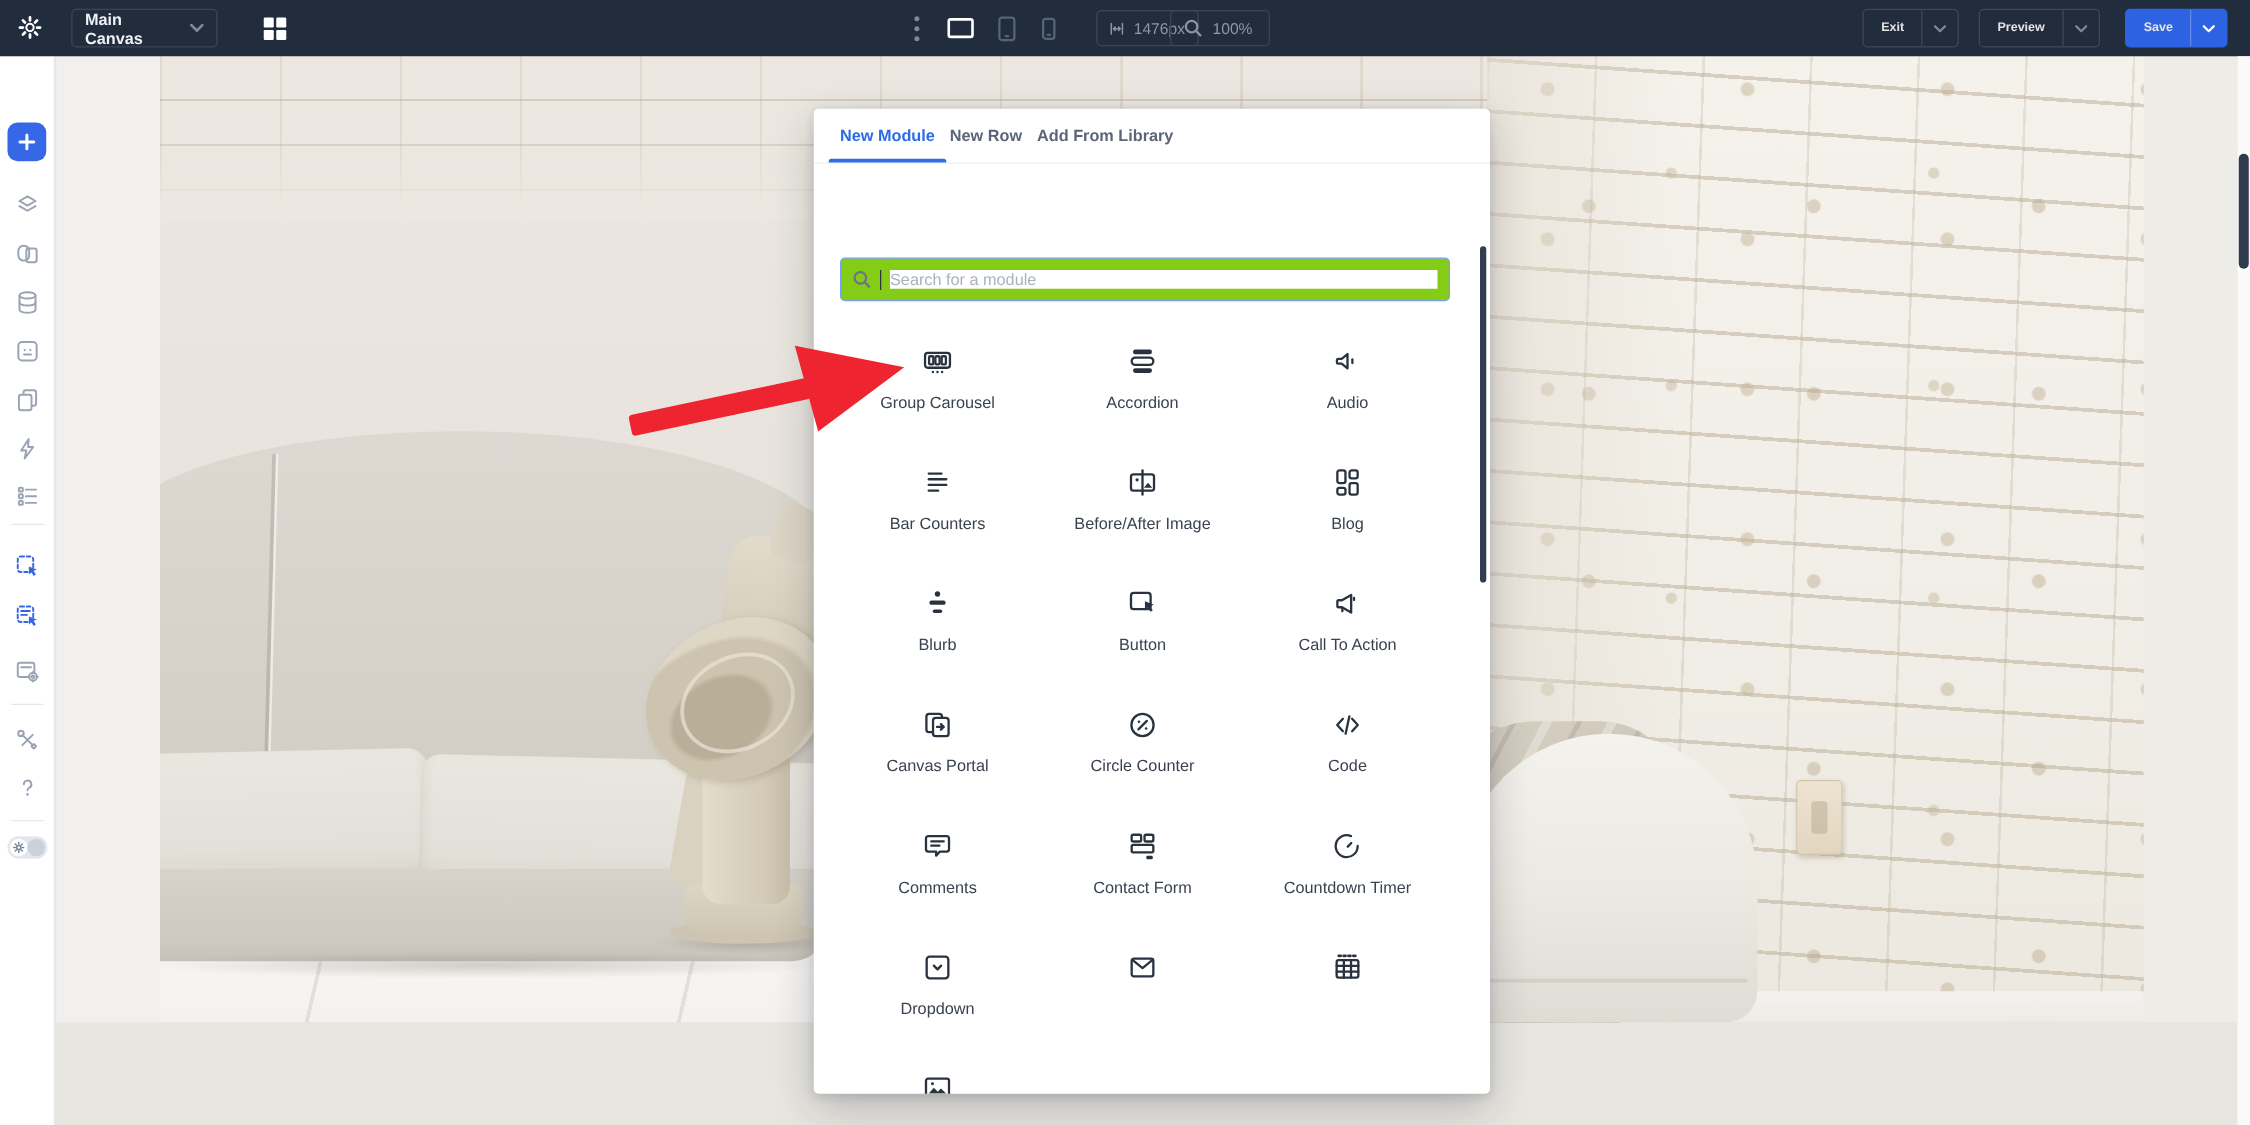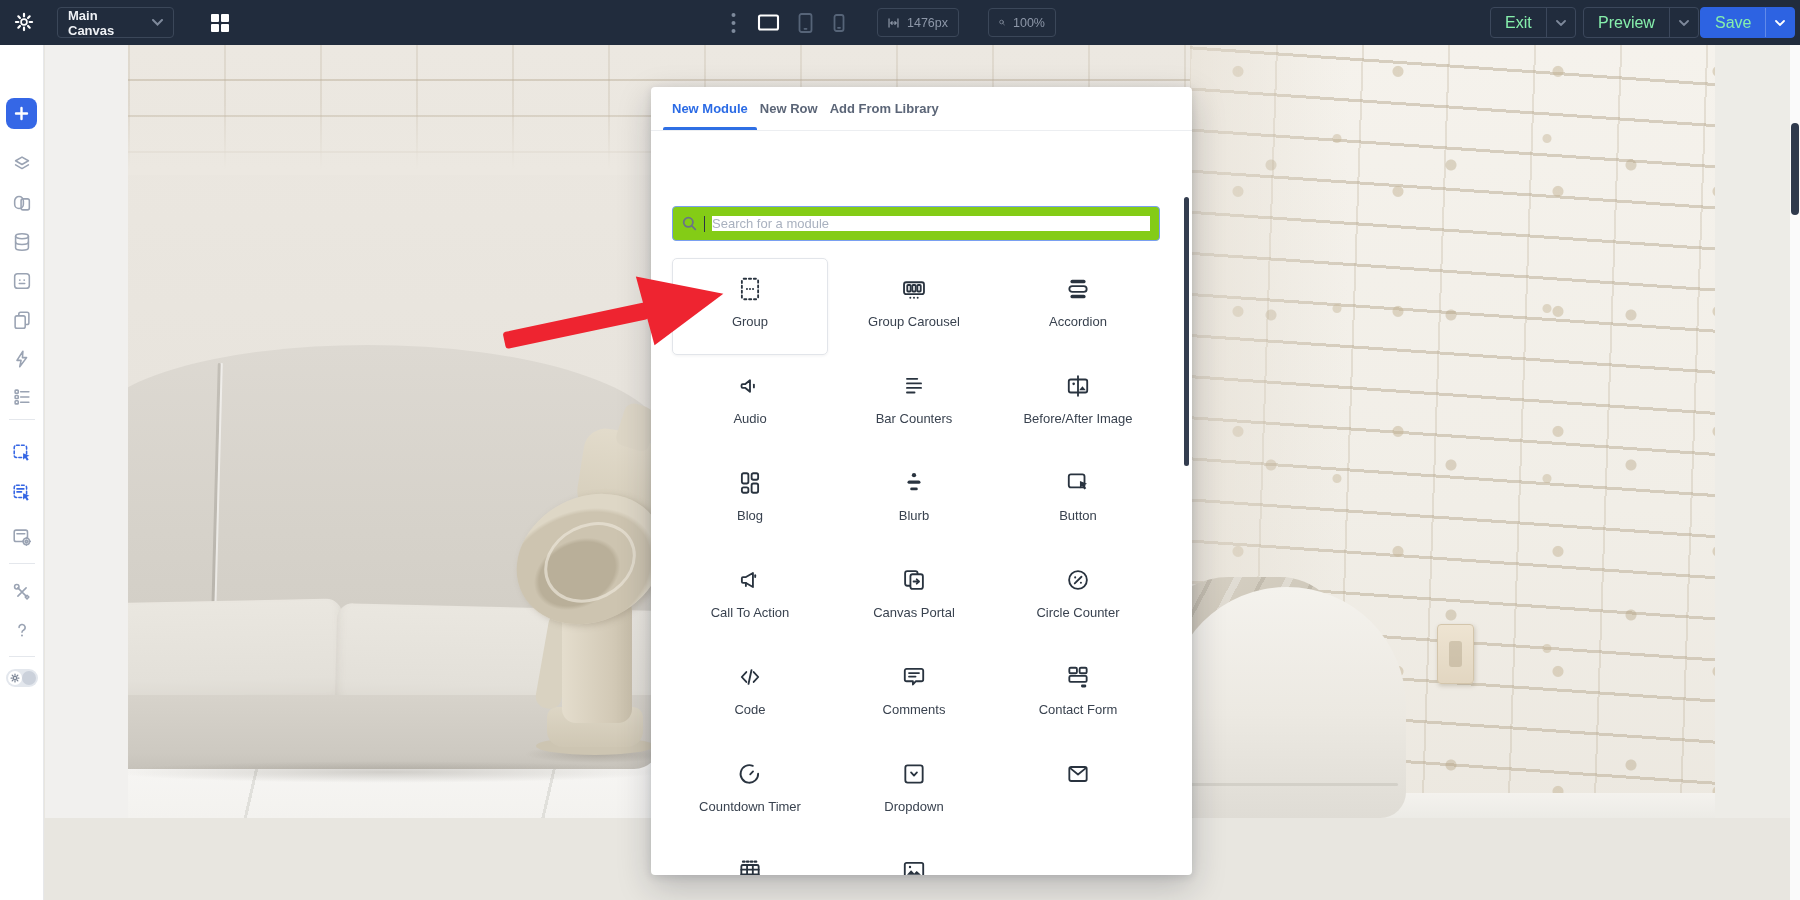--- a/index.html
+++ b/index.html
@@ -9,21 +9,21 @@
   
   #toolbar { position:absolute; left:0; top:0; width:1800px; height:45px; background:#212c3d; z-index:50; display:flex; align-items:center; }
   .tb-gear { position:absolute; left:10px; top:8px; width:28px; height:28px; display:flex; align-items:center; justify-content:center; cursor:pointer; }
   .tb-select { position:absolute; left:57px; top:7px; width:117px; height:31px; border:1px solid #3b4759; border-radius:4px; display:flex; align-items:center; padding:0 10px; gap:8px; cursor:pointer; }
   .tb-select span { color:#eef1f5; font-size:13px; font-weight:bold; flex:1; }
   .tb-grid { position:absolute; left:208px; top:11px; width:24px; height:24px; cursor:pointer; }
   .tb-dots { position:absolute; left:726px; top:11px; width:14px; height:24px; cursor:pointer; display:flex; align-items:center; justify-content:center; }
   .tb-dev { position:absolute; top:10px; width:26px; height:26px; cursor:pointer; display:flex; align-items:center; justify-content:center; }
   .tb-box { position:absolute; top:8px; height:29px; border:1px solid #3b4759; border-radius:4px; display:flex; align-items:center; padding:0 10px; gap:8px; color:#8d97a8; font-size:12.5px; cursor:pointer; }
   .tb-btn { position:absolute; top:7px; height:31px; border:1px solid #3c485c; border-radius:4px; display:flex; align-items:stretch; overflow:hidden; }
-  .tb-btn .lbl { display:flex; align-items:center; padding:0 14px; color:#86efac; font-size:16px; font-weight:normal; cursor:pointer; }
+  .tb-btn .lbl { display:flex; align-items:center; padding:0 14px; color:#e5e5e5; font-size:10px; font-weight:bold; cursor:pointer; }
   .tb-btn .chev { display:flex; align-items:center; padding:0 9px; border-left:1px solid #3c485c; cursor:pointer; }
   .tb-btn.save { background:#2d63e2; border-color:#2d63e2; }
   .tb-btn.save .chev { border-left:1px solid rgba(255,255,255,.25); }
 
   
   #sidebar { position:absolute; left:0; top:45px; width:44px; height:855px; background:#ffffff; border-right:1px solid #e7e8ea; z-index:40; }
   .sb-item { position:absolute; left:10px; width:24px; height:24px; display:flex; align-items:center; justify-content:center; cursor:pointer; }
   .sb-plus { position:absolute; left:6px; top:53px; width:31px; height:31px; background:#3567e6; border-radius:8px; display:flex; align-items:center; justify-content:center; cursor:pointer; }
   .sb-div { position:absolute; left:9px; width:26px; height:1px; background:#e4e7ec; }
   .sb-toggle { position:absolute; left:6px; top:624px; width:32px; height:18px; background:#e3e7ed; border-radius:9px; cursor:pointer; }
@@ -171,21 +171,21 @@
         <path d="M8 16.8h2"></path>
       </svg>
   </div>
   <div class="tb-box" style="left:866px; width:82px;margin-left:11px;">
     <svg width="16" height="14" viewBox="0 0 16 14" class="tsvg">
       <path d="M1.5 1v12M14.5 1v12"></path>
         <path d="M4 7h8M4 7l2-2M4 7l2 2M12 7l-2-2M12 7l-2 2"></path>
     </svg>
     <span>1476px</span>
   </div>
-  <div class="tb-box" style="left:988px; width:68px;">
+  <div class="tb-box" style="left:936px; width:80px;">
     <svg width="15" height="15" viewBox="0 0 15 15" class="tsvg">
       <circle cx="6.3" cy="6.3" r="4.6"></circle>
         <path d="M9.8 9.8l3.5 3.5"></path>
     </svg>
     <span>100%</span>
   </div>
   <div class="tb-btn" style="left:1490px;">
     <div class="lbl">Exit</div>
     <div class="chev">
       <svg width="10" height="6" viewBox="0 0 10 6">
@@ -361,31 +361,20 @@
   <div class="m-search">
     <svg width="15" height="15" viewBox="0 0 15 15">
         <circle cx="6.3" cy="6.3" r="4.6" fill="none" stroke="#6a7486" stroke-width="1.8"></circle>
         <path d="M9.9 9.9l3.4 3.4" stroke="#6a7486" stroke-width="1.8" stroke-linecap="round"></path>
       </svg>
     <div class="caret"></div>
     <input type="text" placeholder="Search for a module" style="">
   </div>
 
   <div class="m-grid">
-    <div class="tile selected">
-      <span class="micon">
-          <svg width="26" height="26" viewBox="0 0 24 24">
-            <rect x="4.5" y="2.5" width="15" height="19" rx="2" stroke-dasharray="2 2.5"></rect>
-            <circle cx="9.2" cy="12" r="0.95" fill="#29333f" stroke="none"></circle>
-            <circle cx="12" cy="12" r="0.95" fill="#29333f" stroke="none"></circle>
-            <circle cx="14.8" cy="12" r="0.95" fill="#29333f" stroke="none"></circle>
-          </svg>
-        </span>
-      <span class="tlabel">Group</span>
-    </div>
     <div class="tile">
       <span class="micon">
           <svg width="26" height="26" viewBox="0 0 24 24">
             <rect x="2.8" y="5.8" width="18.4" height="11" rx="2"></rect>
             <rect x="5.8" y="8.3" width="3.1" height="6" rx="0.8"></rect>
             <rect x="10.45" y="8.3" width="3.1" height="6" rx="0.8"></rect>
             <rect x="15.1" y="8.3" width="3.1" height="6" rx="0.8"></rect>
             <circle cx="8.6" cy="20" r="0.9" fill="#29333f" stroke="none"></circle>
             <circle cx="12" cy="20" r="0.9" fill="#29333f" stroke="none"></circle>
             <circle cx="15.4" cy="20" r="0.9" fill="#29333f" stroke="none"></circle>

